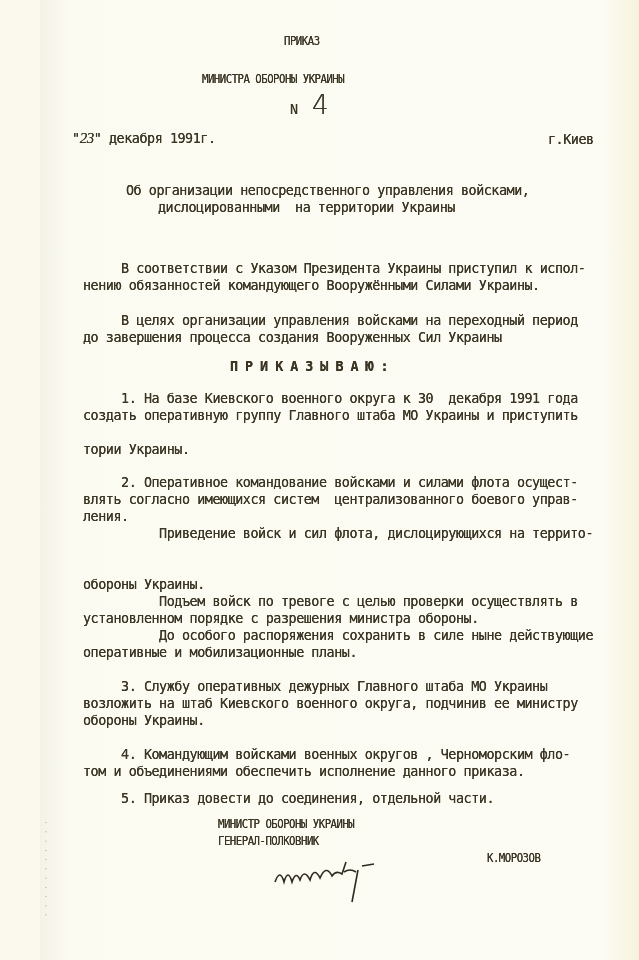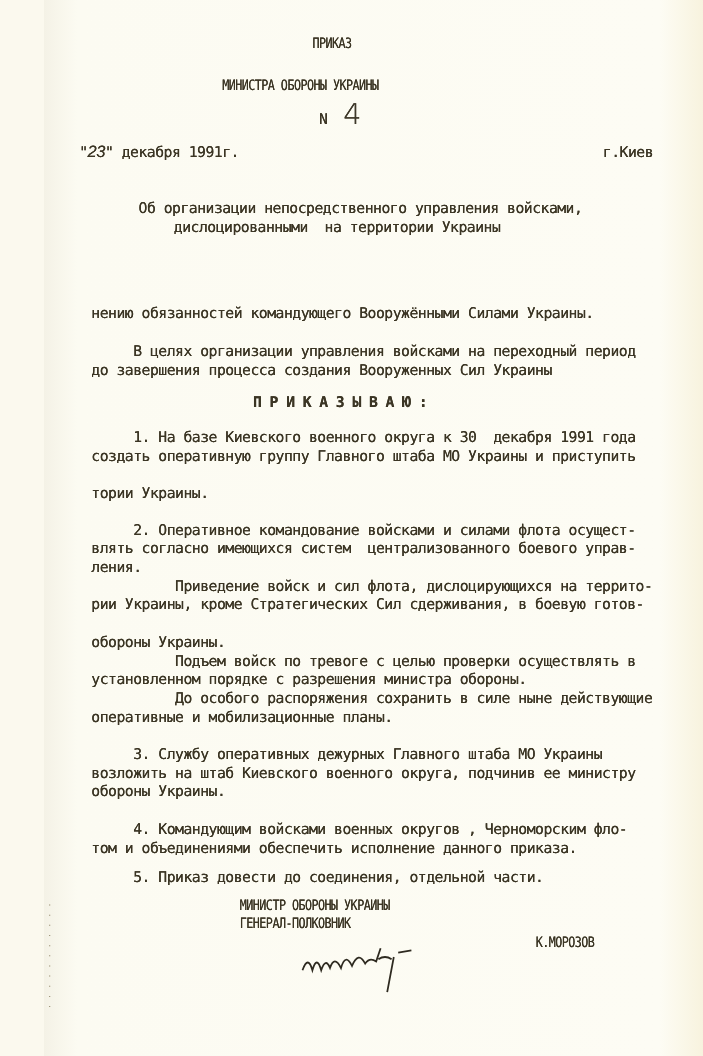--- a/index.html
+++ b/index.html
@@ -14,21 +14,21 @@
     position: absolute; left: 16px; top: 0; width: 639px; height: 960px;
     background: linear-gradient(90deg, #f4f2e6 0px, #fcfbf2 30px, #fdfcf4 560px, #f6f0d8 610px, #ede3c0 639px);
     margin-left: 24px;
   }
   .line {
     position: absolute; white-space: pre; font-size: 13.4px; line-height: 17px;
     letter-spacing: -0.45px; text-shadow: 0 0 0.4px #3b3524;
   }
   .title { font-size: 13px; letter-spacing: -0.6px; transform: scaleX(0.82); transform-origin: left top; }
   .numhand { font-size: 26px; line-height: 30px; font-family: "DejaVu Sans", sans-serif; font-weight: 300; color: #3e382a; }
-  .date-hand { font-size: 15px; font-family: Liberation Sans, sans-serif; font-style: italic; text-align: center; }
+  .date-hand { font-size: 15px; font-family: Liberation Serif, serif; font-style: italic; text-align: center; }
   .spaced { letter-spacing: 7px; font-weight: bold; }
   .stamp {
     position: absolute; left: 292px; top: 802px; width: 122px; height: 130px;
     border-radius: 50%; border: 2px solid rgba(150,120,110,0.55);
     box-shadow: inset 0 0 0 6px rgba(0,0,0,0), inset 0 0 0 8px rgba(150,120,110,0.35);
   }
   .stamp-inner {
     position: absolute; left: 18px; top: 18px; width: 82px; height: 90px; border-radius: 50%;
     border: 1px solid rgba(150,120,110,0.4);
   }
@@ -52,37 +52,37 @@
   <div class="line title" style="left:162px; top:70px;">МИНИСТРА ОБОРОНЫ УКРАИНЫ</div>
   <div class="line" style="left:250px; top:101px;">N</div>
   <div class="line numhand" style="left:272px; top:90px;">4</div>
 
   <div class="line" style="left:32px; top:130px;"><span>"</span><span class="date-hand">23</span><span>"</span> <span>декабря 1991г.</span></div>
   <div class="line" style="left:508px; top:131px;text-align:center;">г.Киев</div>
 
   <div class="line" style="left:86px; top:182px;">Об организации непосредственного управления войсками,</div>
   <div class="line" style="left:118px; top:199px;">дислоцированными  на территории Украины</div>
 
+  <div class="line" style="left:43px; top:260px;">     В соответствии с Указом Президента Украины приступил к испол-</div>
   <div class="line" style="left:43px; top:277px;">нению обязанностей командующего Вооружёнными Силами Украины.</div>
 
   <div class="line" style="left:43px; top:312px;">     В целях организации управления войсками на переходный период</div>
   <div class="line" style="left:43px; top:329px;">до завершения процесса создания Вооруженных Сил Украины</div>
 
   <div class="line spaced" style="left:190px; top:358px;">ПРИКАЗЫВАЮ:</div>
 
   <div class="line" style="left:43px; top:390px;">     1. На базе Киевского военного округа к 30  декабря 1991 года</div>
   <div class="line" style="left:43px; top:407px;">создать оперативную группу Главного штаба МО Украины и приступить</div>
   <div class="line" style="left:43px; top:441px;">тории Украины.</div>
 
   <div class="line" style="left:43px; top:474px;">     2. Оперативное командование войсками и силами флота осущест-</div>
   <div class="line" style="left:43px; top:491px;">влять согласно имеющихся систем  централизованного боевого управ-</div>
   <div class="line" style="left:43px; top:508px;">ления.</div>
 
   <div class="line" style="left:43px; top:525px;text-align:right;">          Приведение войск и сил флота, дислоцирующихся на террито-</div>
-  <div class="line" style="left:43px; top:542px;">рии Украины, кроме Стратегических Сил сдерживания, в боевую готов-</div>
   <div class="line" style="left:43px; top:576px;">обороны Украины.</div>
 
   <div class="line" style="left:43px; top:593px;">          Подъем войск по тревоге с целью проверки осуществлять в</div>
   <div class="line" style="left:43px; top:610px;">установленном порядке с разрешения министра обороны.</div>
 
   <div class="line" style="left:43px; top:627px;">          До особого распоряжения сохранить в силе ныне действующие</div>
   <div class="line" style="left:43px; top:644px;">оперативные и мобилизационные планы.</div>
 
   <div class="line" style="left:43px; top:678px;text-align:right;">     3. Службу оперативных дежурных Главного штаба МО Украины</div>
   <div class="line" style="left:43px; top:695px;">возложить на штаб Киевского военного округа, подчинив ее министру</div>

